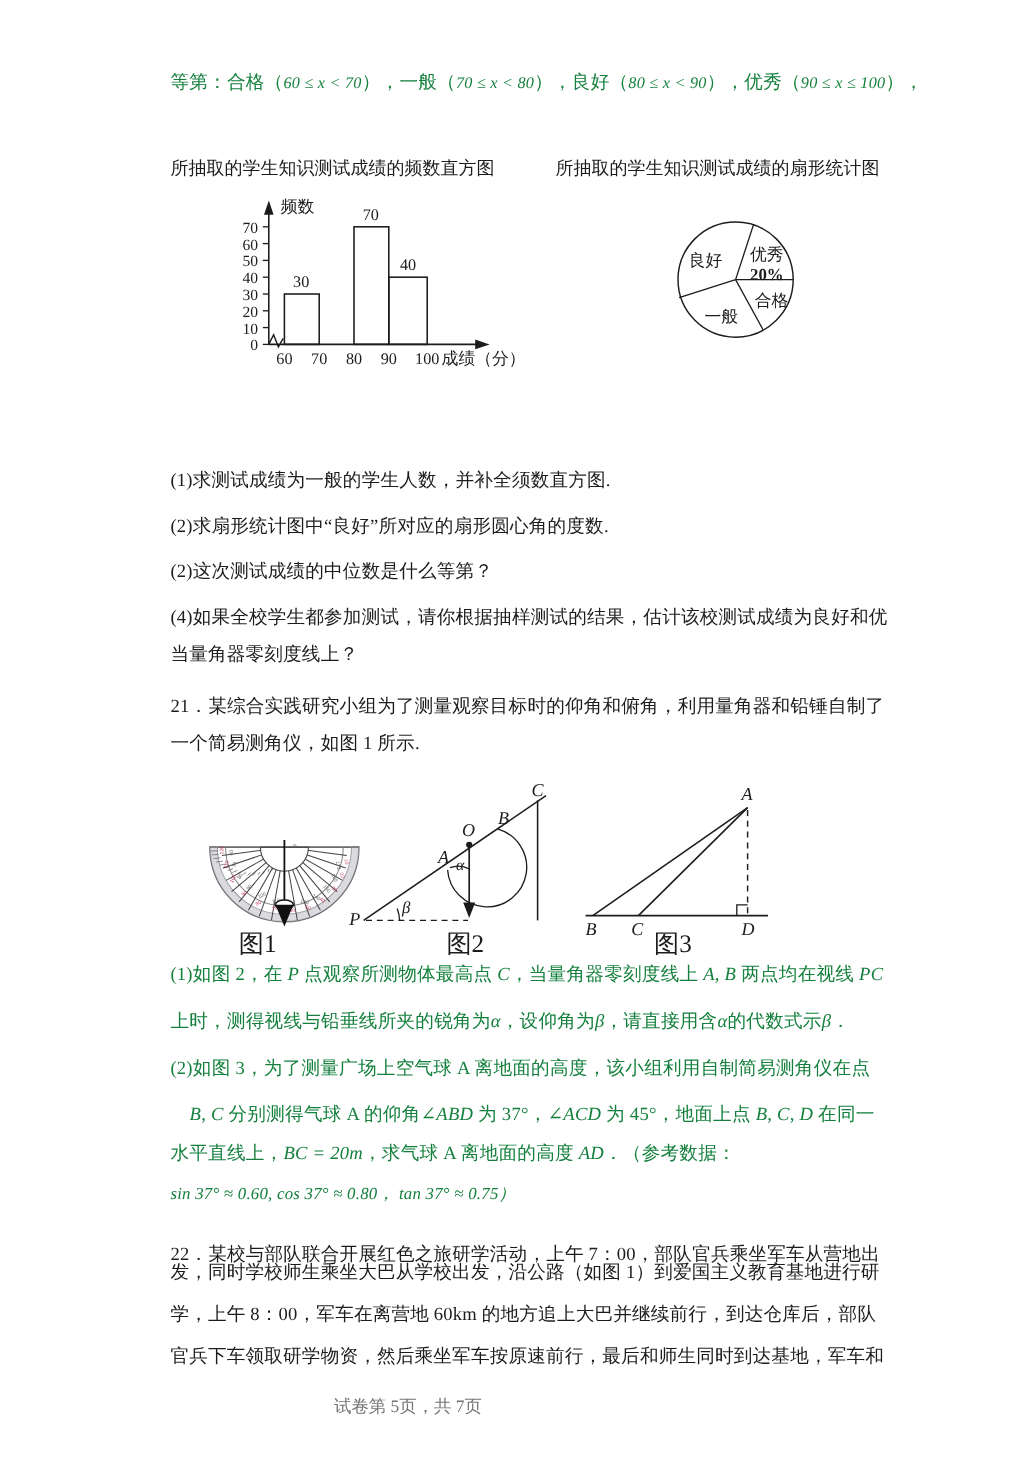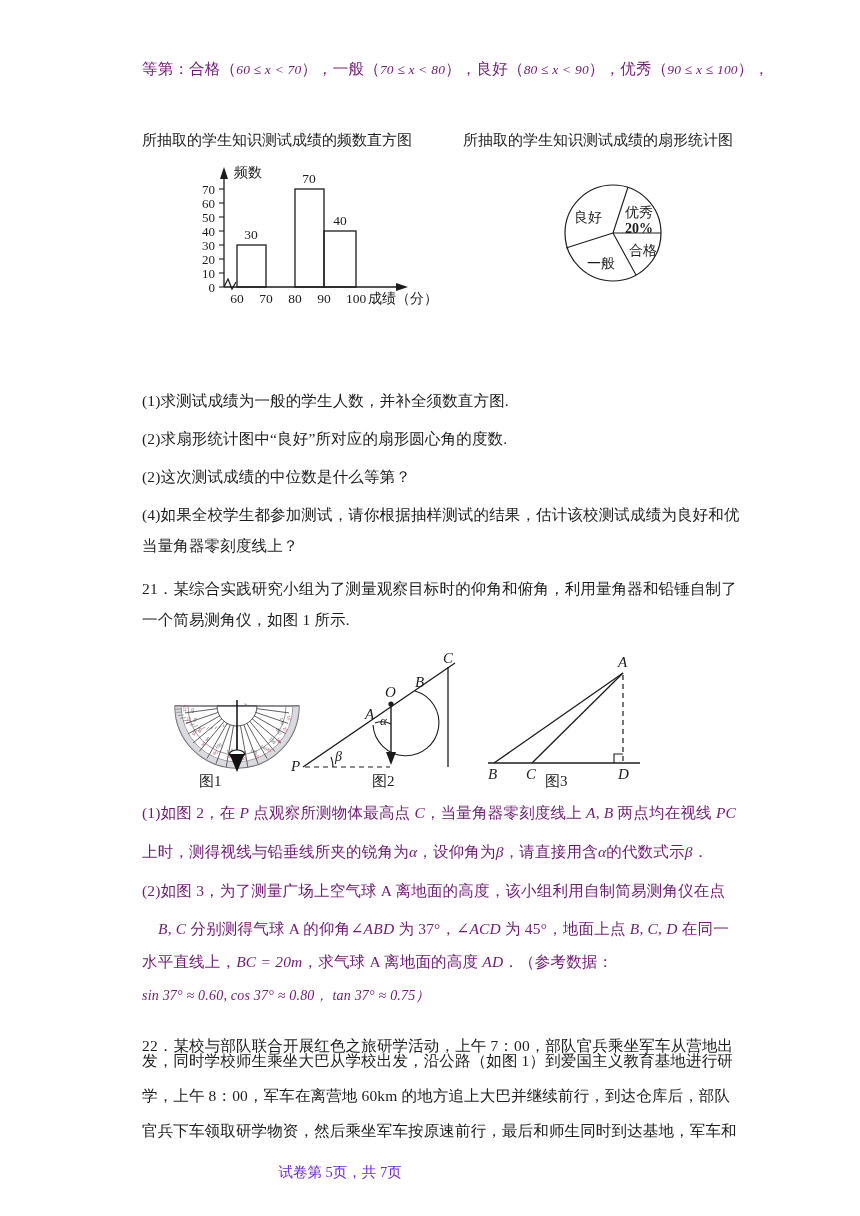--- a/index.html
+++ b/index.html
@@ -20,50 +20,50 @@
     left: 0; top: 0;
     width: 860px;
     height: 1216px;
   }
   .txt {
     position: absolute;
     font-size: 15.5px;
     line-height: 1.5;
     letter-spacing: 0.2px;
     white-space: nowrap;
-    color: #701a75;
+    color: #15803d;
   }
   .para {
     position: absolute;
     font-size: 15.5px;
     line-height: 31px;
     color: #1c1c1c;
     letter-spacing: 0.15px;
   }
   .math { font-style: italic; font-family: "Liberation Serif", serif; }
   .mi  { font-style: italic; }
   .small-math { font-size: 13.5px; }
   .titleline {
     position: absolute;
     font-size: 15px;
     white-space: nowrap;
     color: #1c1c1c;
   }
   .figlabel {
     position: absolute;
-    font-size: 15px;
+    font-size: 21px;
     color: #1c1c1c;
     white-space: nowrap;
   }
   .footer {
     position: absolute;
     width: 680px;
     text-align: center;
     font-size: 14.5px;
-    color: #6d28d9;
+    color: #737373;
   }
   svg { display: block; overflow: visible; }
   .barchart-wrap { position: absolute; }
   .pie-wrap { position: absolute; }
   .fig-wrap { position: absolute; }
 </style>
 </head>
 <body>
 
 <div class="page">

